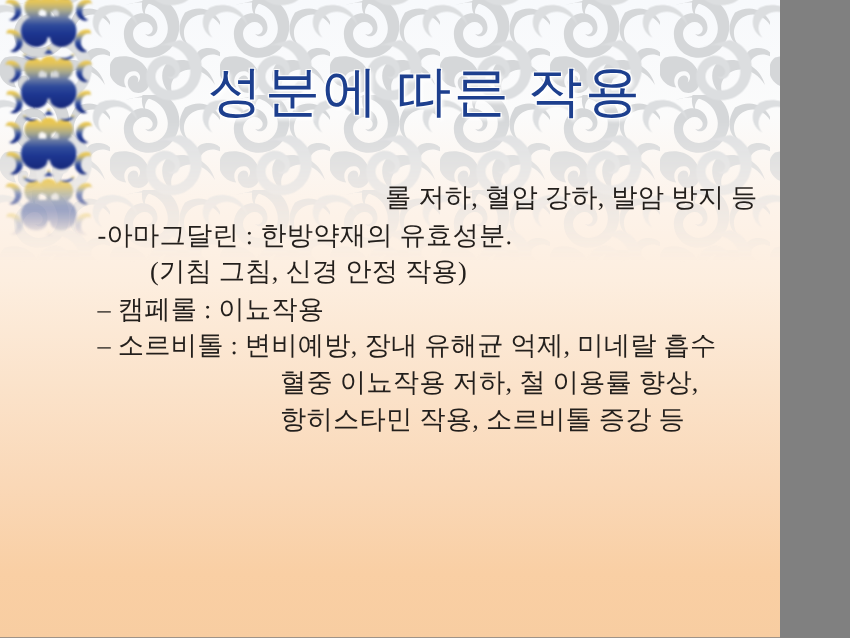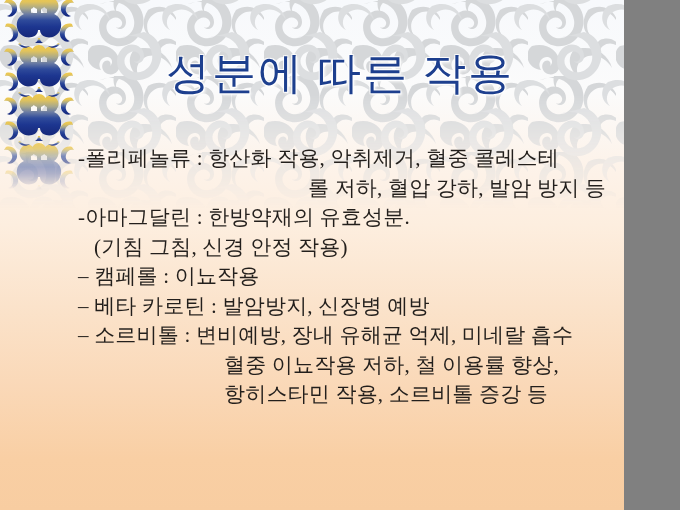--- a/index.html
+++ b/index.html
@@ -75,21 +75,21 @@
     font-size: 21px;
     line-height: 29.5px;
     white-space: nowrap;
   }
   .line {
     display: block;
     padding-left: 78px;
     letter-spacing: 0.2px;
   }
   .line.indent-1 { padding-left: 234px; text-align: center; }
-  .line.indent-2 { padding-left: 94px; }
+  .line.indent-2 { padding-left: 120px; }
   .line.indent-3 { padding-left: 224px; }
 </style>
 </head>
 <body>
 
 <div id="slide">
 
   <svg class="texture" viewBox="0 0 680 210" preserveAspectRatio="none" aria-hidden="true">
     <defs>
       <pattern id="scrollPat" x="0" y="0" width="88" height="76" patternUnits="userSpaceOnUse">
@@ -139,24 +139,22 @@
           <path d="M56,0 C54,3 50,4 46,3 C50,6 55,5 58,1 Z"></path>
         </g>
       </pattern>
     </defs>
     <rect x="0" y="0" width="74" height="196" fill="url(#ornPat)"></rect>
   </svg>
 
   <div class="title">성분에 따른 작용</div>
 
   <div class="body-block">
-    <span class="line">-폴리페놀류 : 항산화 작용, 악취제거, 혈중 콜레스테</span>
     <span class="line indent-1">롤 저하, 혈압 강하, 발암 방지 등</span>
     <span class="line">-아마그달린 : 한방약재의 유효성분.</span>
     <span class="line indent-2">(기침 그침, 신경 안정 작용)</span>
     <span class="line">– 캠페롤 : 이뇨작용</span>
-    <span class="line">– 베타 카로틴 : 발암방지, 신장병 예방</span>
     <span class="line">– 소르비톨 : 변비예방, 장내 유해균 억제, 미네랄 흡수</span>
     <span class="line indent-3">혈중 이뇨작용 저하, 철 이용률 향상,</span>
     <span class="line indent-3">항히스타민 작용, 소르비톨 증강 등</span>
   </div>
 
 </div>
 
 </body></html>

